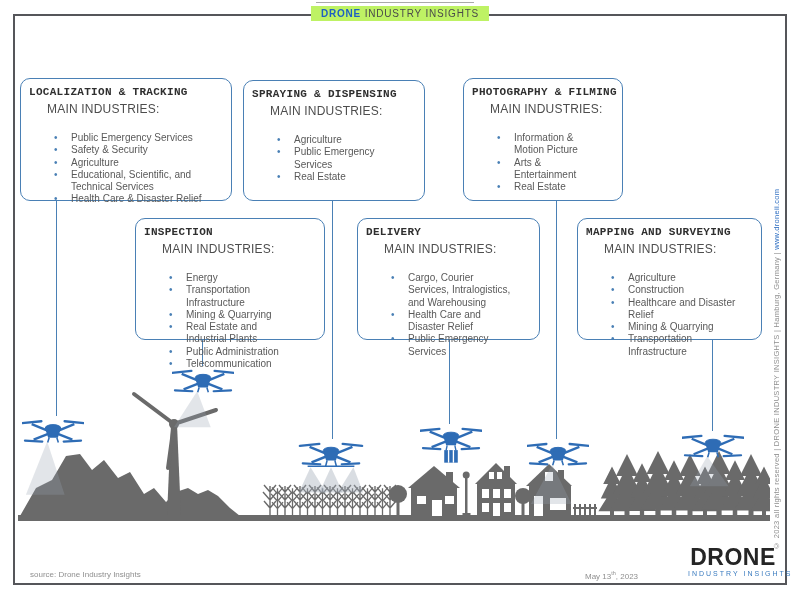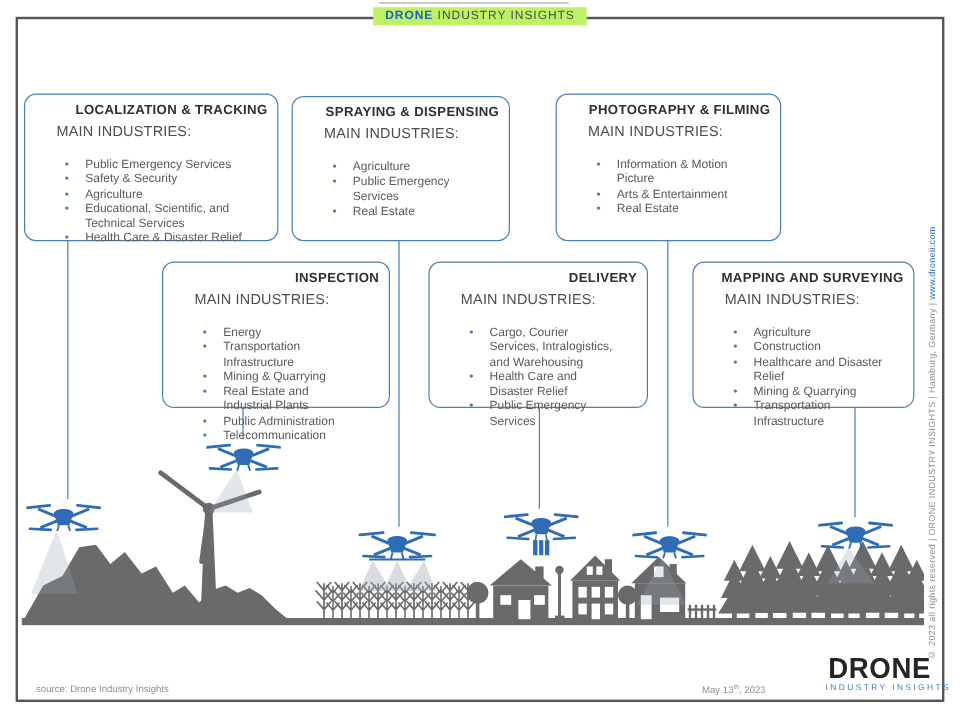--- a/index.html
+++ b/index.html
@@ -26,22 +26,22 @@
   .main-title {
     position:absolute; top:36px; left:0; width:100%; text-align:center;
     font-size:17px; color:#3c3c3c; letter-spacing:0.4px;
     font-variant:small-caps;
   }
   .app-box {
     position:absolute; background:#ffffff; border:1.5px solid #4a80b5;
     border-radius:10px; padding:7px 8px 4px 8px; z-index:2;
   }
   .box-title {
-    text-align:right; font-size:11px; font-weight:bold; color:#2f2f2f;
-    letter-spacing:0.3px; margin-bottom:4px; white-space:nowrap;
+    text-align:left; font-size:11px; font-weight:bold; color:#2f2f2f;
+    letter-spacing:0.3px; margin-bottom:4px; white-space:nowrap;font-family:Liberation Mono, monospace;
   }
   .box-label {
     font-size:12px; color:#4d4d4d; letter-spacing:0.2px; margin:0 0 4px 18px;
   }
   ul.box-list { list-style:none; margin:16px; padding:0; }
   ul.box-list li {
     position:relative; font-size:10px; line-height:12.3px; color:#595959;
     padding-left:26px; margin:0;
   }
   ul.box-list li::before {
@@ -105,21 +105,21 @@
   <div class="app-box" style="left:243px; top:80px; width:182px; height:121px;">
     <div class="box-title">SPRAYING &amp; DISPENSING</div>
     <div class="box-label">MAIN INDUSTRIES:</div>
     <ul class="box-list">
         <li>Agriculture</li>
         <li>Public Emergency Services</li>
         <li>Real Estate</li>
       </ul>
   </div>
 
-  <div class="app-box" style="left:463px; top:78px; width:188px; height:123px;">
+  <div class="app-box" style="left:463px; top:78px; width:160px; height:123px;">
     <div class="box-title">PHOTOGRAPHY &amp; FILMING</div>
     <div class="box-label">MAIN INDUSTRIES:</div>
     <ul class="box-list">
         <li>Information &amp; Motion Picture</li>
         <li>Arts &amp; Entertainment</li>
         <li>Real Estate</li>
       </ul>
   </div>
 
   <div class="app-box" style="left:135px; top:218px; width:190px; height:122px;">

